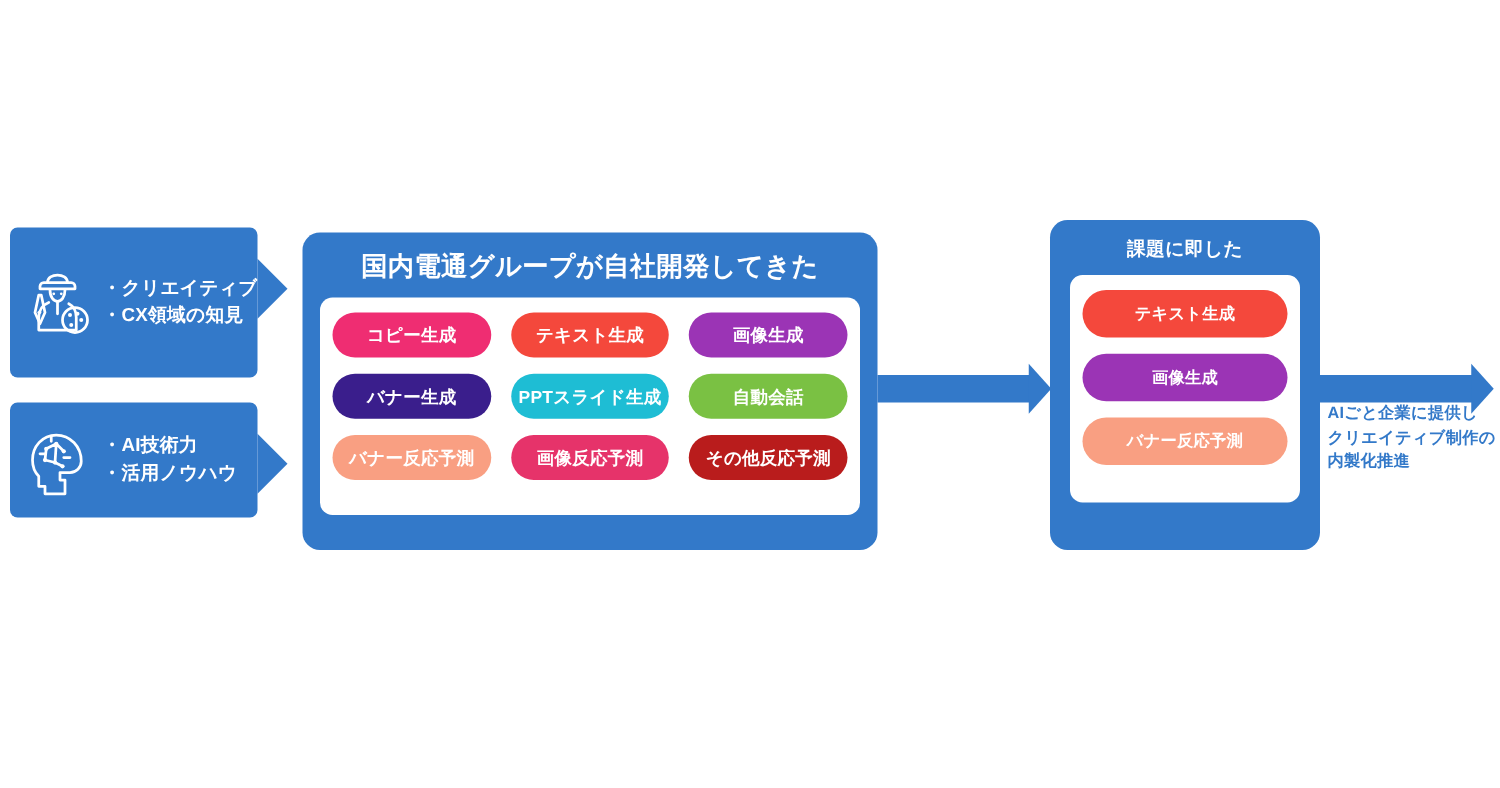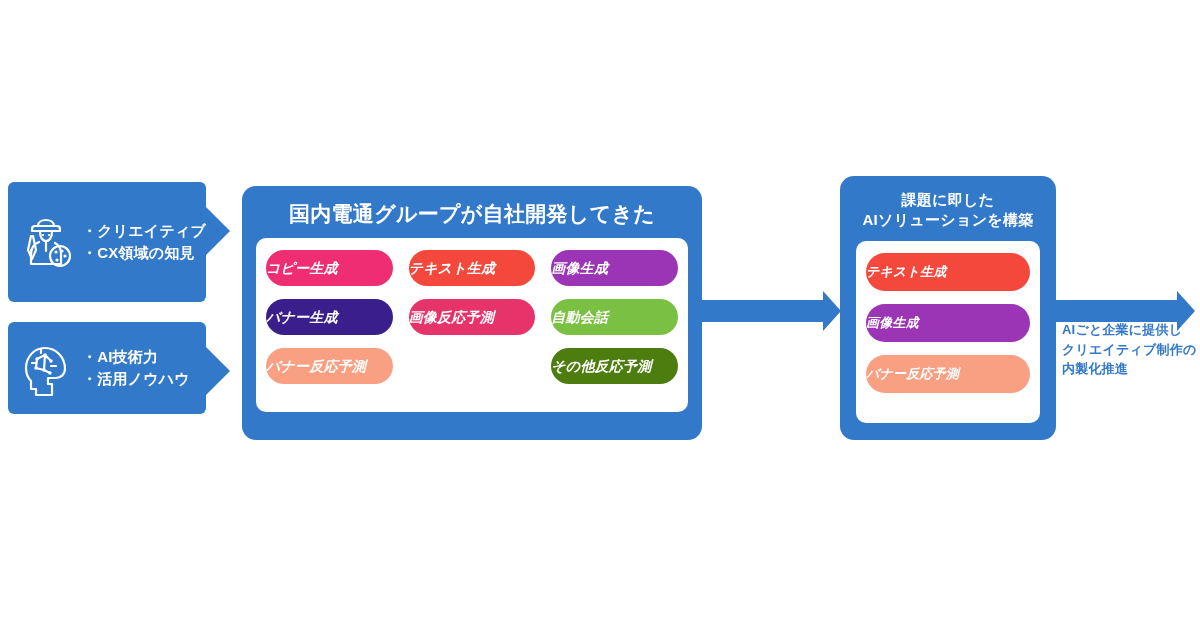--- a/index.html
+++ b/index.html
@@ -108,25 +108,25 @@
     display: flex;
     flex-direction: column;
     gap: 13px;
   }
   .pill {
     border-radius: 999px;
     color: #ffffff;
     font-size: 14px;
     font-weight: bold;
     letter-spacing: 0.2px;
+    text-align: center;
     line-height: 36px;
     height: 36px;
     white-space: nowrap;
     overflow: hidden;
-    font-style: italic;
   }
   .panel-right .pill { font-size: 13px; line-height: 38px; height: 38px; }
 
   
   .conn-arrow {
     position: absolute;
     height: 22px;
     background: #3379c9;
   }
   .conn-arrow::after {
@@ -217,39 +217,39 @@
       <div class="pill-grid">
 
         <div class="pill-col">
           <div class="pill" style="background-color: rgb(239, 45, 114);">コピー生成</div>
           <div class="pill" style="background-color: rgb(58, 30, 140);">バナー生成</div>
           <div class="pill" style="background-color: rgb(249, 159, 130);">バナー反応予測</div>
         </div>
 
         <div class="pill-col">
           <div class="pill" style="background-color: rgb(244, 72, 60);">テキスト生成</div>
+          <div class="pill" style="background-color: rgb(30, 189, 212);">PPTスライド生成</div>
           <div class="pill" style="background-color: rgb(230, 51, 106);">画像反応予測</div>
         </div>
 
         <div class="pill-col">
           <div class="pill" style="background-color: rgb(155, 52, 181);">画像生成</div>
           <div class="pill" style="background-color: rgb(122, 193, 67);">自動会話</div>
-          <div class="pill" style="background-color: #4d7c0f;">その他反応予測</div>
+          <div class="pill" style="background-color: #b91c1c;">その他反応予測</div>
         </div>
 
       </div>
     </div>
   </div>
 
   <div class="conn-arrow conn-arrow-1"></div>
 
   <div class="panel panel-right">
     <div class="panel-title">
       <div>課題に即した</div>
-      <div>AIソリューションを構築</div>
     </div>
     <div class="panel-inner">
       <div class="pill-col">
         <div class="pill" style="background-color: rgb(244, 72, 60);">テキスト生成</div>
         <div class="pill" style="background-color: rgb(155, 52, 181);">画像生成</div>
         <div class="pill" style="background-color: rgb(249, 159, 130);">バナー反応予測</div>
       </div>
     </div>
   </div>
 

